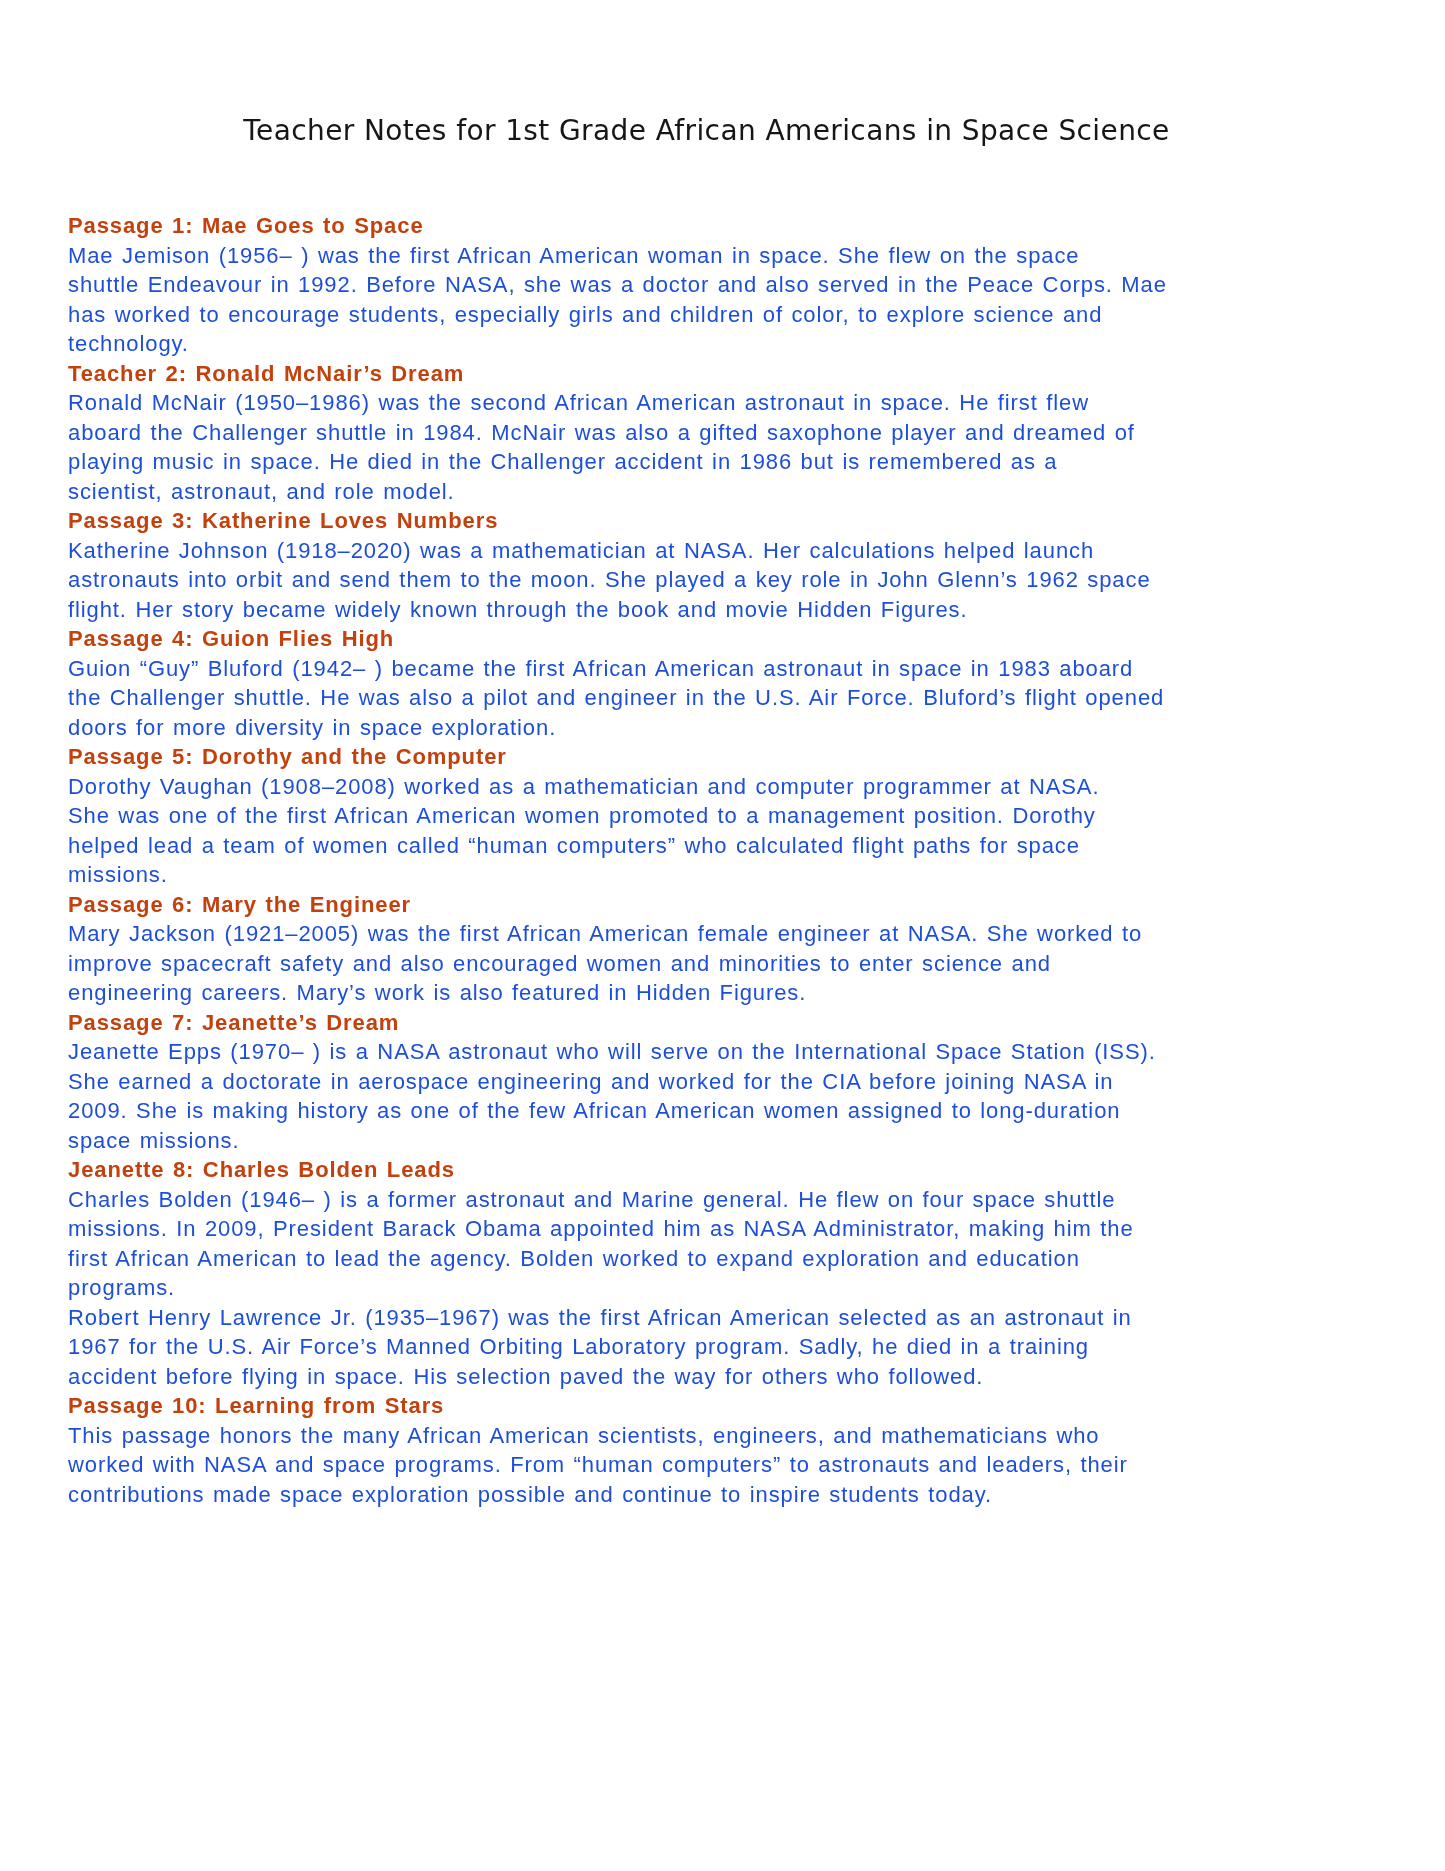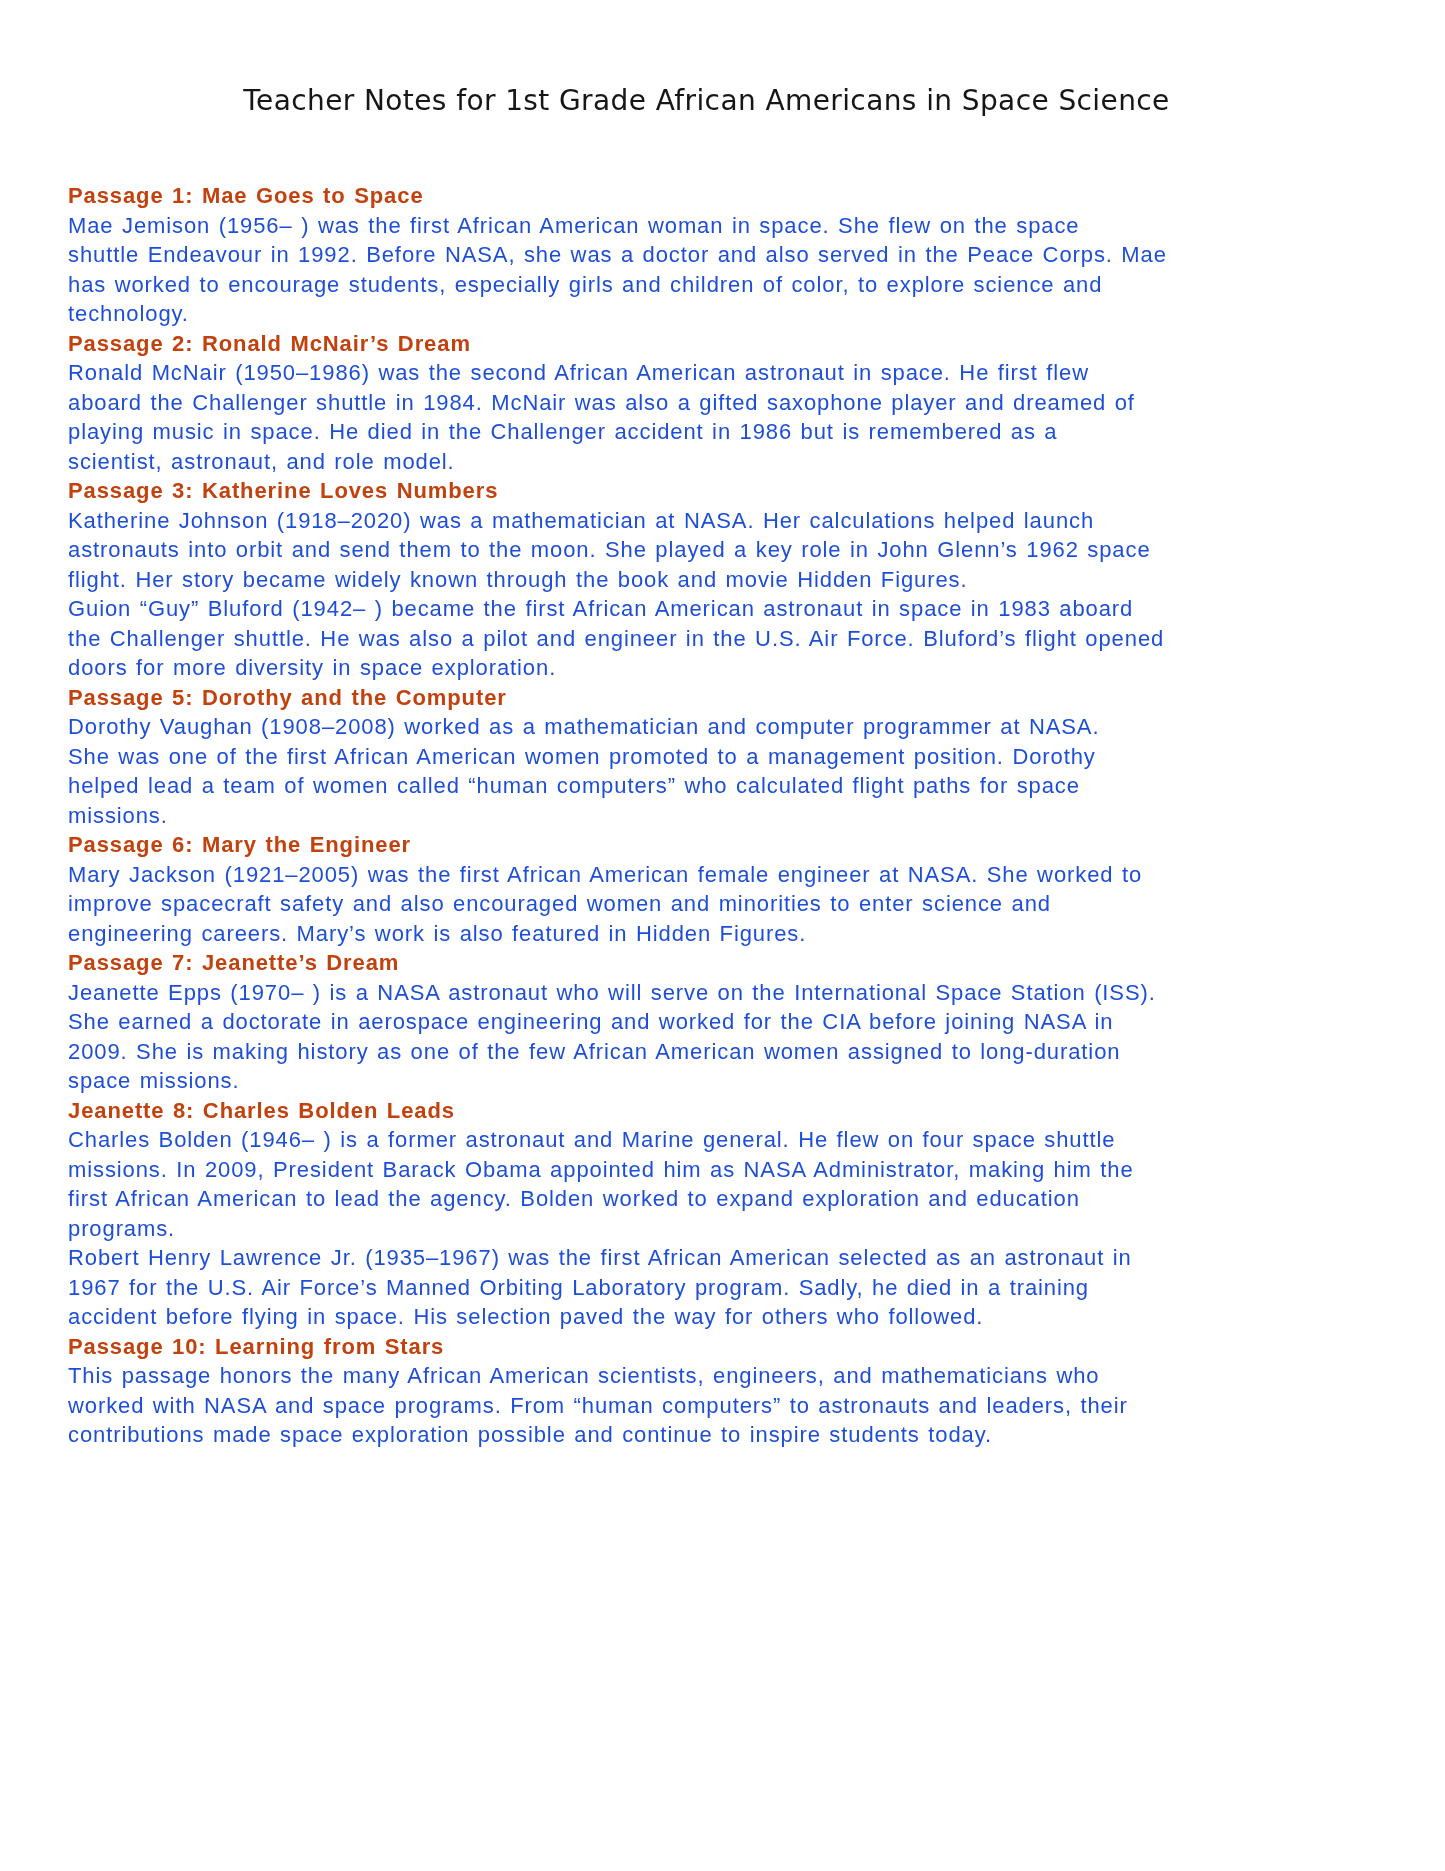--- a/index.html
+++ b/index.html
@@ -1,21 +1,21 @@
 <!DOCTYPE html>
 <html><head>
 <meta charset="utf-8">
 <style>
   html, body { margin: 0; padding: 0; background: #ffffff; }
   .page {
     width: 1445px;
     height: 1813px;
     box-sizing: border-box;
     background: #ffffff;
-    padding: 83px 100px 0 68px;
+    padding: 113px 100px 0 68px;
     font-family: "Liberation Sans", sans-serif;
     overflow: hidden;
   }
   .title {
     font-size: 28px;
     font-weight: 400;
     color: #161616;
     text-align: center;
     margin: 0 0 62px 0;
     letter-spacing: 0.4px;
@@ -51,35 +51,36 @@
   <div class="passages" id="passages">
   <section class="passage">
     <h2 class="passage-heading">Passage 1: Mae Goes to Space</h2>
     <p class="passage-body">Mae Jemison (1956– ) was the first African American woman in space. She flew on the space
 shuttle Endeavour in 1992. Before NASA, she was a doctor and also served in the Peace Corps. Mae
 has worked to encourage students, especially girls and children of color, to explore science and
 technology.</p>
   </section>
 
   <section class="passage">
-    <h2 class="passage-heading">Passage 2: Ronald McNair’s Dream</h2>
+    <h2 class="passage-heading">Teacher 2: Ronald McNair’s Dream</h2>
     <p class="passage-body">Ronald McNair (1950–1986) was the second African American astronaut in space. He first flew
 aboard the Challenger shuttle in 1984. McNair was also a gifted saxophone player and dreamed of
 playing music in space. He died in the Challenger accident in 1986 but is remembered as a
 scientist, astronaut, and role model.</p>
   </section>
 
   <section class="passage">
     <h2 class="passage-heading">Passage 3: Katherine Loves Numbers</h2>
     <p class="passage-body">Katherine Johnson (1918–2020) was a mathematician at NASA. Her calculations helped launch
 astronauts into orbit and send them to the moon. She played a key role in John Glenn’s 1962 space
 flight. Her story became widely known through the book and movie Hidden Figures.</p>
   </section>
 
   <section class="passage">
+    <h2 class="passage-heading">Passage 4: Guion Flies High</h2>
     <p class="passage-body">Guion “Guy” Bluford (1942– ) became the first African American astronaut in space in 1983 aboard
 the Challenger shuttle. He was also a pilot and engineer in the U.S. Air Force. Bluford’s flight opened
 doors for more diversity in space exploration.</p>
   </section>
 
   <section class="passage">
     <h2 class="passage-heading">Passage 5: Dorothy and the Computer</h2>
     <p class="passage-body">Dorothy Vaughan (1908–2008) worked as a mathematician and computer programmer at NASA.
 She was one of the first African American women promoted to a management position. Dorothy
 helped lead a team of women called “human computers” who calculated flight paths for space

